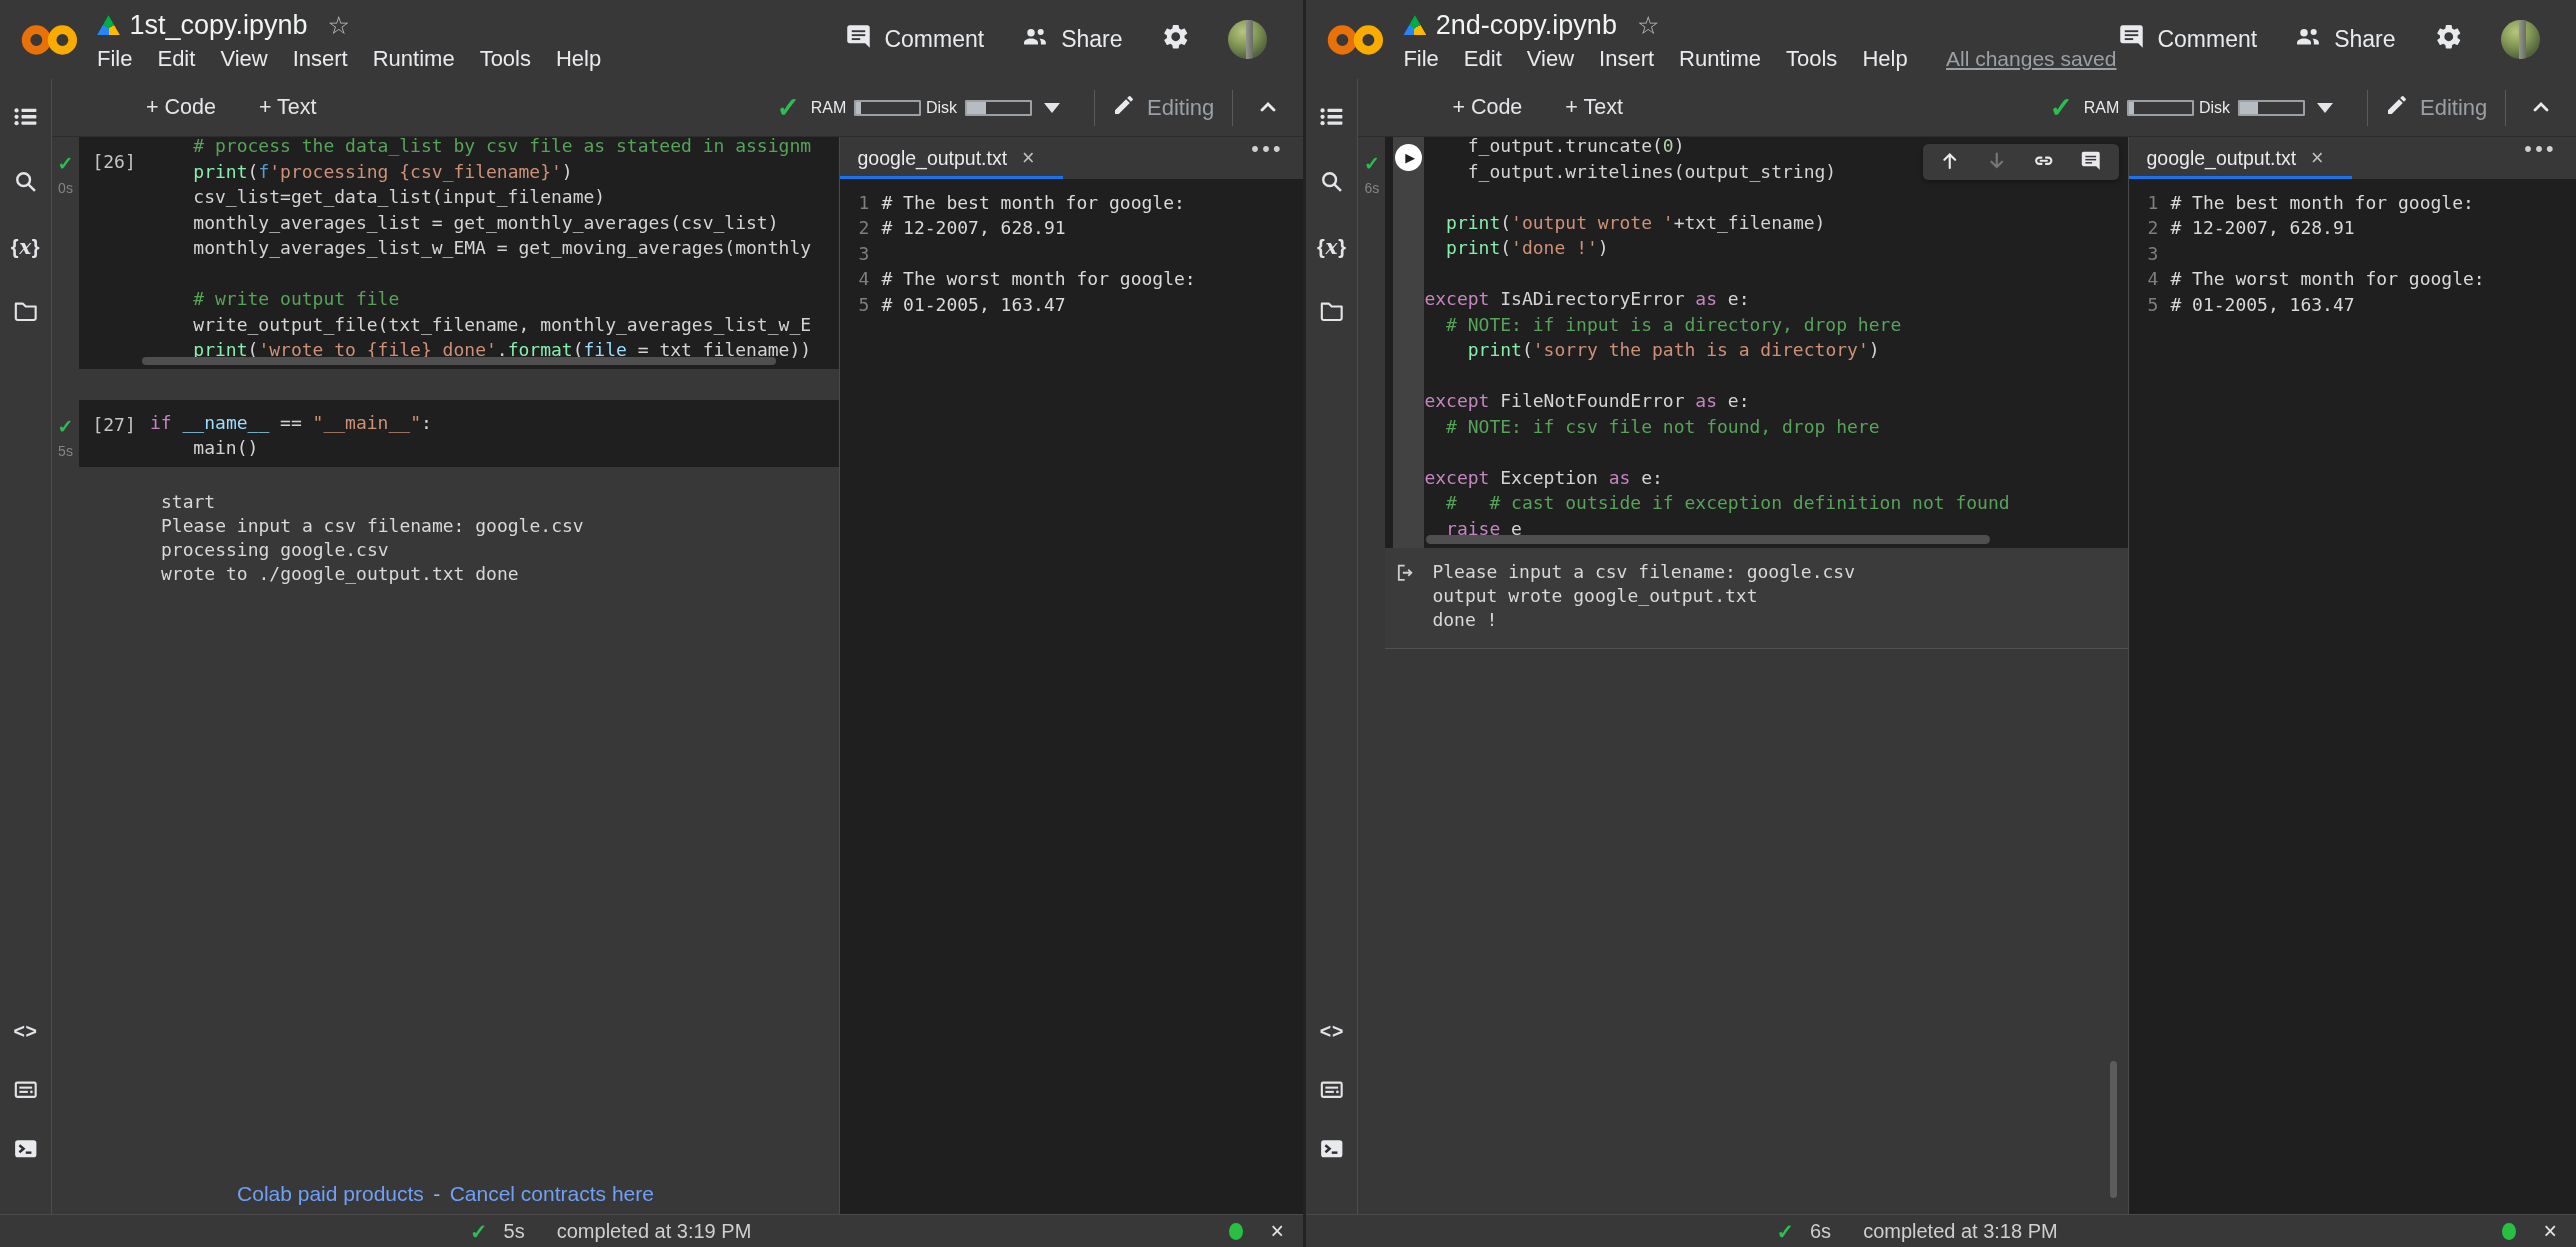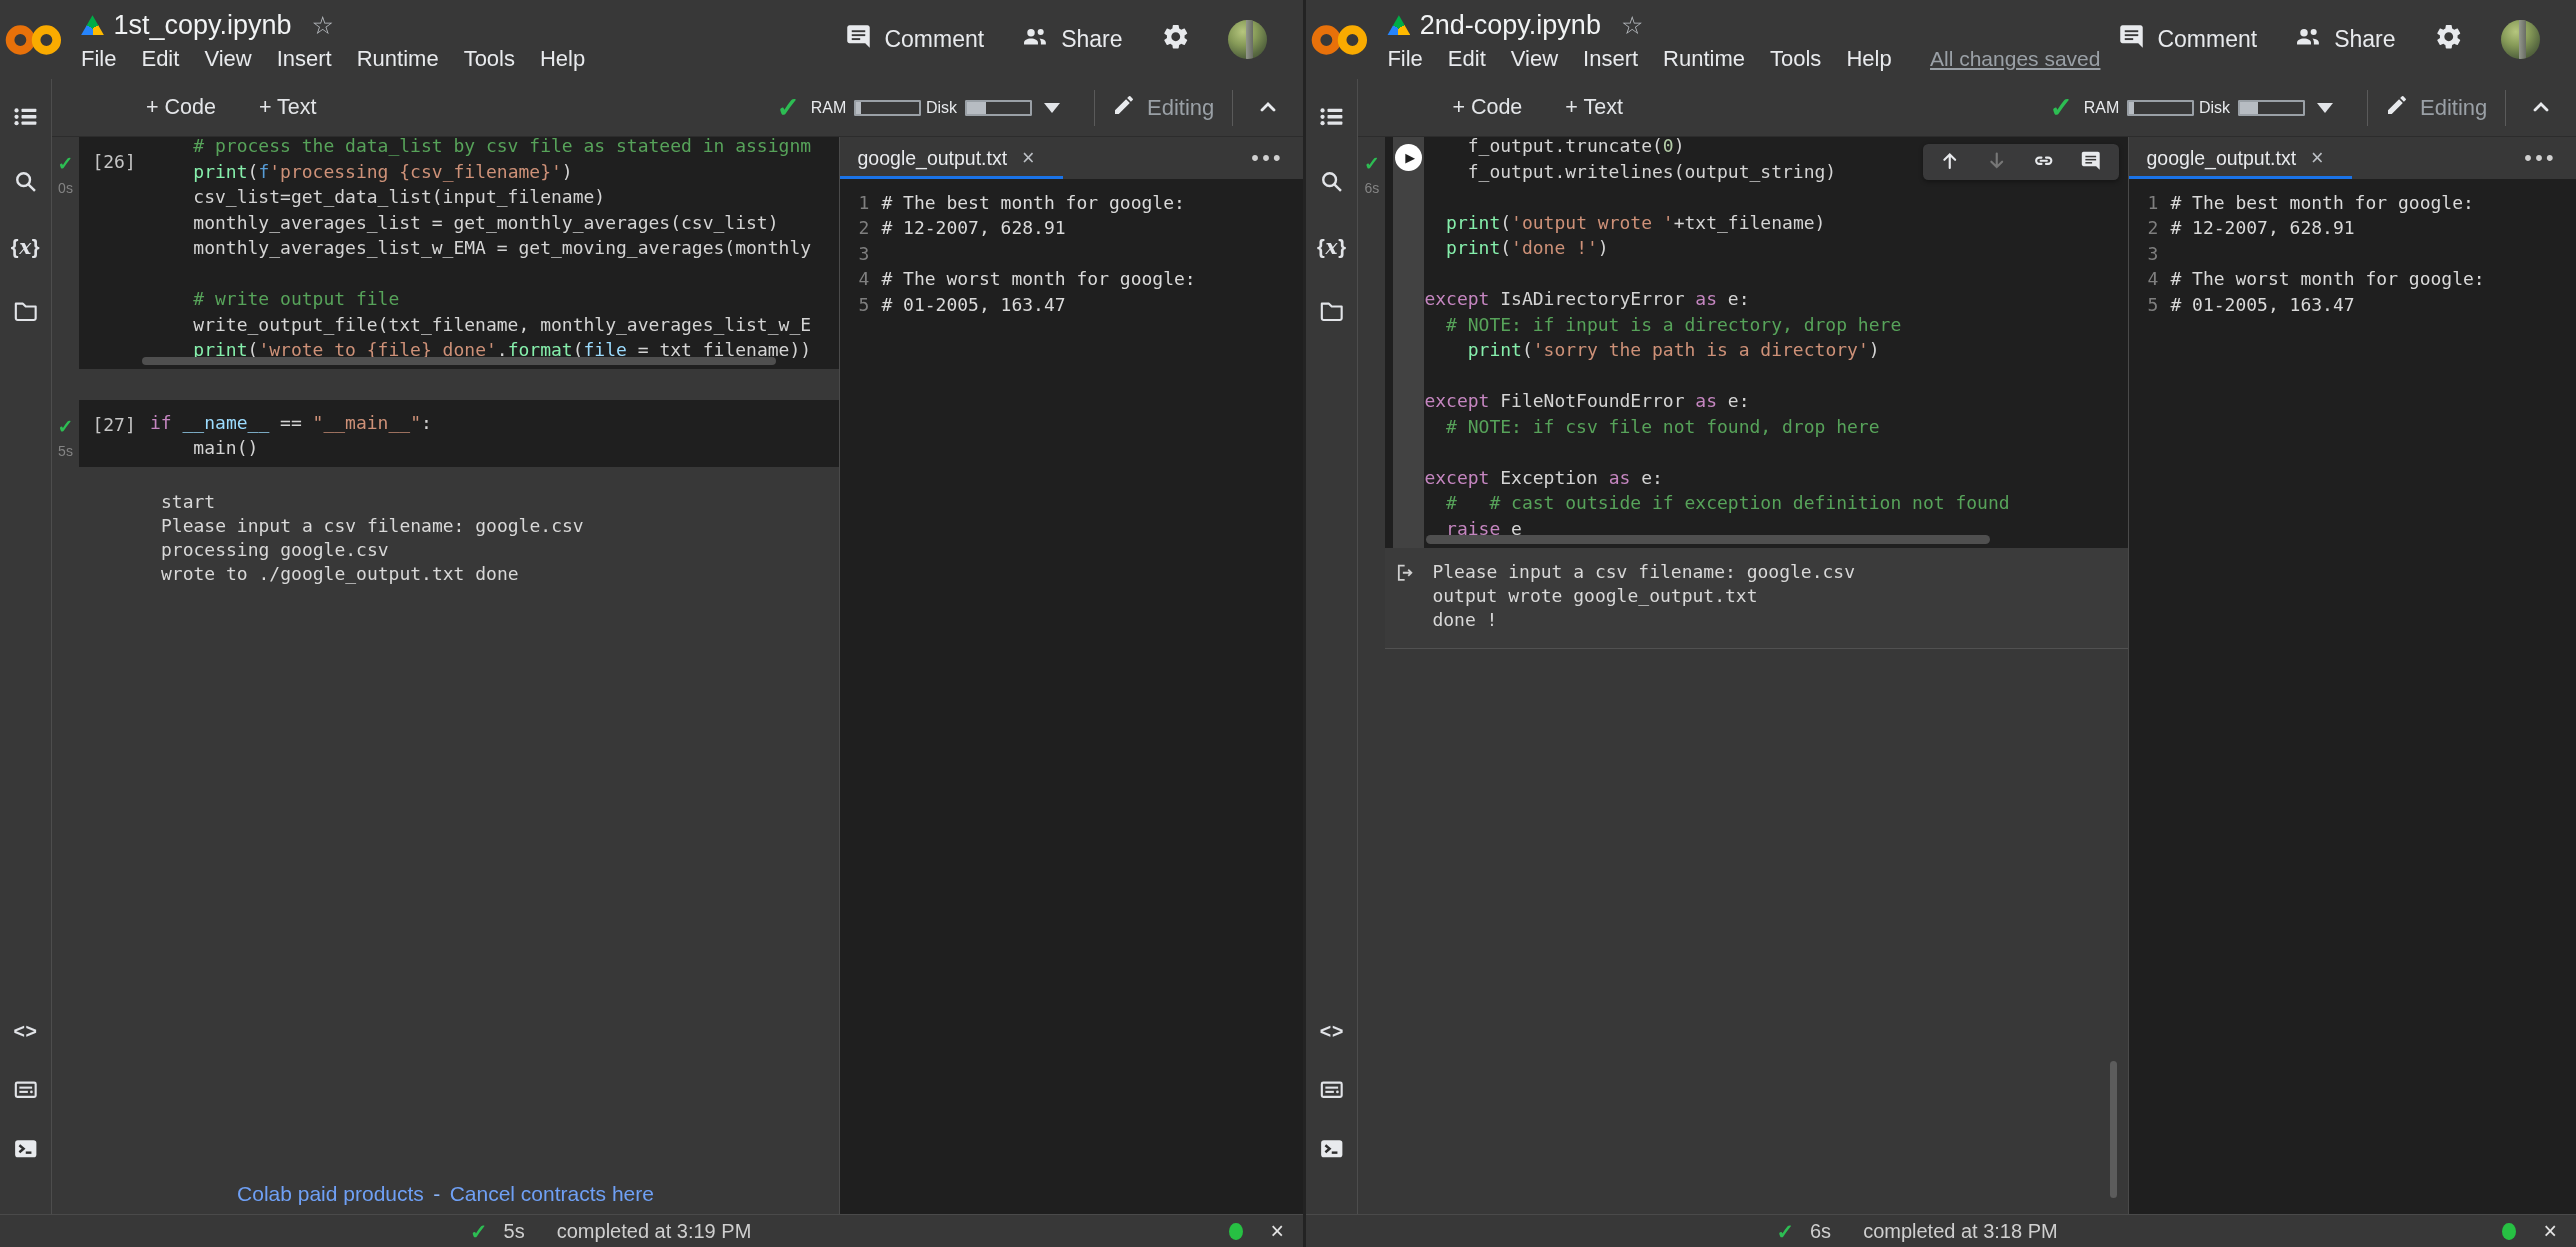--- a/index.html
+++ b/index.html
@@ -6,21 +6,21 @@
   html,body { width:2576px; height:1248px; overflow:hidden; background:#2a2a2a;
     font-family:"Liberation Sans", sans-serif; }
   #root { display:flex; width:100%; height:100%; }
 
   .window { background:#383838; height:100%; display:flex; flex-direction:column; min-width:0; position:relative; }
   .win-left { width:1303px; }
   .win-divider { width:3.4px; background:#232323; flex:none; }
   .win-right { flex:1; }
 
   
-  .titlebar { height:79px; flex:none; display:flex; align-items:center; padding-left:3px; }
+  .titlebar { height:79px; flex:none; display:flex; align-items:center; padding-left:19px; }
   .logo { width:62px; height:40px; margin-right:16px; flex:none; }
   .title-block { display:flex; flex-direction:column; justify-content:center; }
   .title-row { display:flex; align-items:center; gap:9.4px; margin-top:2.7px; }
   .drive-icon { width:23px; height:20px; clip-path:polygon(50% 0, 100% 100%, 0 100%);
     background:conic-gradient(from 180deg at 50% 68%, #2684fc 0 120deg, #00ac47 120deg 240deg, #ffba00 240deg 360deg); }
   .doc-title { font-size:27px; color:#f1f3f4; cursor:text; }
   .star { font-size:25px; color:#bdc1c6; margin-left:10.7px; cursor:pointer; }
   .menus { display:flex; align-items:center; gap:25px; font-size:22px; color:#e8eaed; margin-top:5.4px; }
   .menu-item { cursor:pointer; }
   .saved-status { color:#9aa0a6; font-size:21px; text-decoration:underline; margin-left:13.4px; }
@@ -108,21 +108,21 @@
 
   .nb-footer { position:absolute; left:0; right:0; bottom:8px; text-align:center; font-size:21px; color:#9aa0a6; }
   .nb-footer .flink { color:#6fa0f5; cursor:pointer; }
   .nb-footer .fsep { margin:0 9.4px; color:#8ab4f8; }
 
   .vscroll-thumb { position:absolute; width:7.4px; background:#5c5c5c; border-radius:4px; right:10.7px; cursor:pointer; }
 
   
   .panel { width:464px; flex:none; border-left:0.7px solid #4a4a4a; display:flex; flex-direction:column; min-height:0; }
   .win-right .panel { width:448px; }
-  .panel-tabs { height:42px; flex:none; display:flex; align-items:center; padding-left:17.5px; position:relative; }
+  .panel-tabs { height:42px; flex:none; display:flex; padding-left:17.5px; position:relative; }
   .panel-tab { display:flex; align-items:center; gap:14.8px; cursor:pointer; }
   .panel-tab-name { font-size:19.5px; color:#e8eaed; }
   .panel-tab-close { font-size:21.5px; color:#bdc1c6; cursor:pointer; }
   .panel-underline { position:absolute; left:0; bottom:0; height:3.4px; width:223px; background:#1a73e8; }
   .panel-more { margin-left:auto; padding-right:19px; color:#d0d0d0; font-size:21.5px; letter-spacing:3.4px; cursor:pointer; }
   .panel-body { flex:1; background:#1f1f1f; padding:10.7px 0 0 9.4px; cursor:text; }
   .pline { display:flex; font-family:"DejaVu Sans Mono", monospace; font-size:18px; line-height:25.5px; }
   .pnum { min-width:20px; text-align:right; color:#7f7f7f; margin-right:12px; flex:none; }
   .ptext { color:#dadada; white-space:pre; }
 

